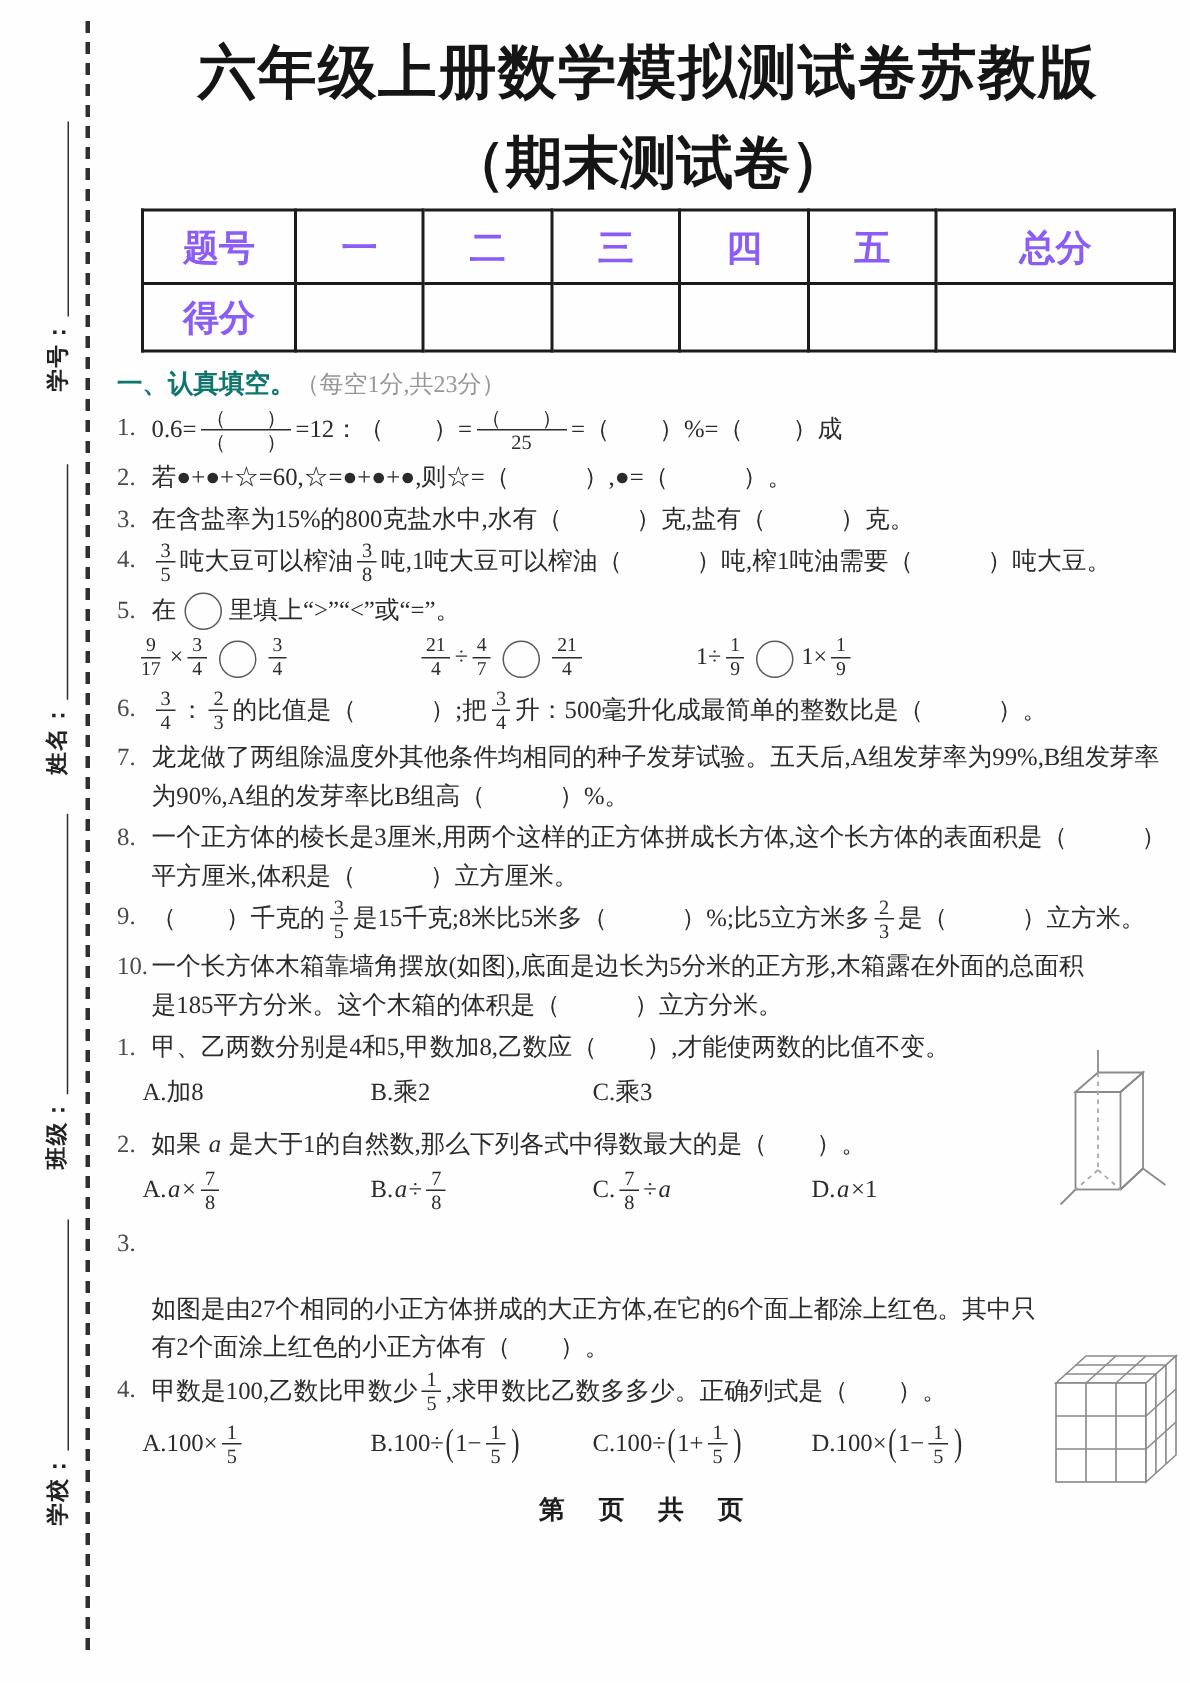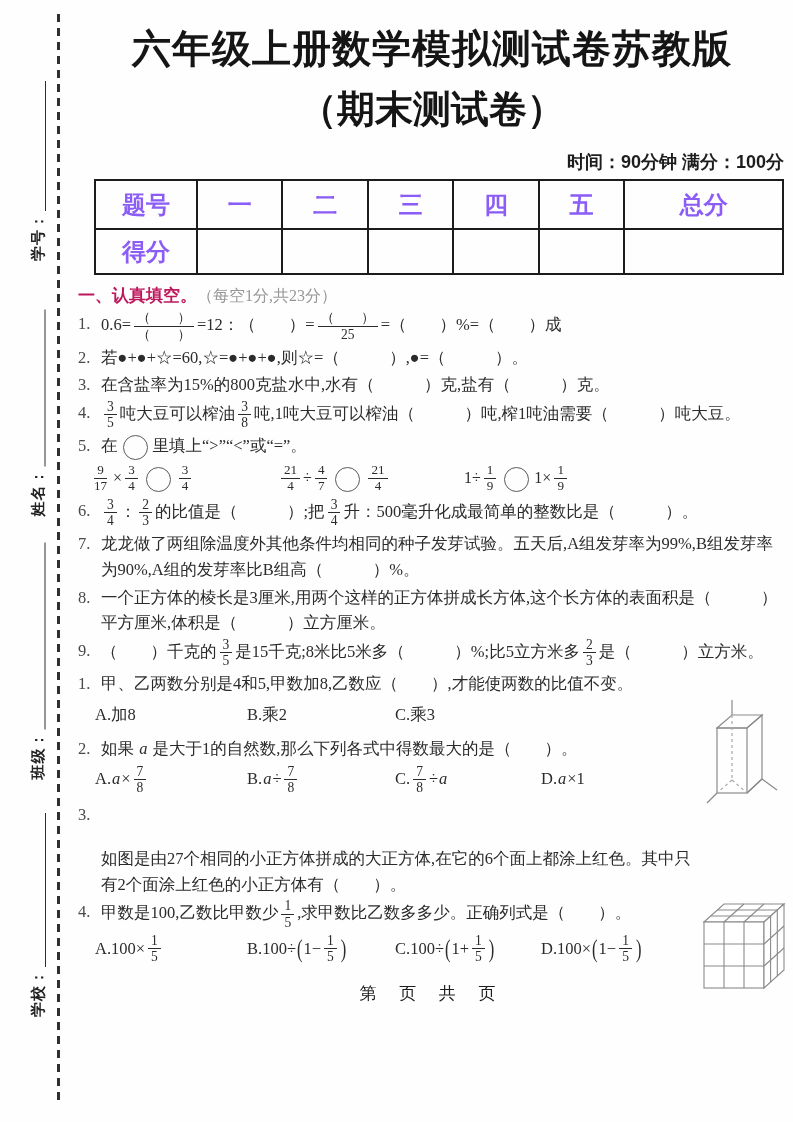--- a/index.html
+++ b/index.html
@@ -20,41 +20,41 @@
   .timeinfo{margin-top:16px;text-align:right;font-family:"Liberation Sans","DejaVu Sans",sans-serif;
     font-size:18px;font-weight:700;color:#1d1d1d;padding-right:2px;}
   
   table.score{border-collapse:collapse;width:690px;margin:5px 0 0 16px;
     font-family:"Liberation Sans","DejaVu Sans",sans-serif;}
   table.score td{border:2px solid #1c1c1c;text-align:center;font-weight:700;color:#8b5cf6;}
   table.score tr.r1 td{height:45px;font-size:24px;}
   table.score tr.r2 td{height:41px;font-size:24px;}
   
   .sec-head{margin-top:8px;font-size:17px;line-height:1.55;}
-  .sec-head b{font-family:"Liberation Sans","DejaVu Sans",sans-serif;color:#be185d;}
+  .sec-head b{font-family:"Liberation Sans","DejaVu Sans",sans-serif;color:#0f766e;}
   .sec-head .note{color:#979797;font-size:16px;}
   .q{display:flex;font-size:16.5px;line-height:1.55;margin-top:2px;}
   .qnum{flex:0 0 auto;min-width:23px;color:#4a4a4a;}
   .qtext{flex:1;}
   .frac{display:inline-flex;flex-direction:column;align-items:center;vertical-align:middle;
     line-height:1.12;font-size:0.82em;margin:0 3px;position:relative;top:-1px;}
   .fnum{border-bottom:1.5px solid #2b2b2b;padding:0 3px;}
   .fden{padding:0 3px;}
   .cmp-circle{display:inline-block;width:23px;height:23px;border:1.5px solid #5a5a5a;
     border-radius:50%;vertical-align:middle;margin:0 5px;}
   .bigp{display:inline-block;transform:scaleY(1.55);margin:0 1px;}
   .it{font-style:italic;padding:0 1px;}
   .cmp-row{display:grid;grid-template-columns:190px 186px auto;padding-left:10px;margin:4px 0 4px;}
   .opts{display:grid;grid-template-columns:152px 148px 146px auto;padding-left:17px;margin:2px 0 6px;
     font-size:16.5px;line-height:1.9;}
   .pad-fig1{padding-right:62px;}
   .pad-fig2{padding-right:88px;margin-top:44px;}
   .figure{position:absolute;}
   .footer{margin-top:16px;text-align:center;font-family:"Liberation Sans","DejaVu Sans",sans-serif;
-    font-size:17px;font-weight:400;letter-spacing:9px;color:#1d1d1d;}
+    font-size:17px;font-weight:700;letter-spacing:9px;color:#1d1d1d;}
 </style>
 </head>
 <body>
 
 <div class="page">
 
   <div class="sep-dash"></div>
   <div class="side-field" style="left:-52px;top:155px;width:180px;">
     <span>学号：</span>
       <span class="sline"></span>
@@ -107,21 +107,20 @@
         <line x1="66" y1="52" x2="86" y2="34"></line>
           <line x1="66" y1="74" x2="86" y2="56"></line>
       </g>
     </g>
   </svg>
 
   <div class="content">
 
     <h1 class="title">六年级上册数学模拟测试卷苏教版</h1>
     <div class="subtitle">（期末测试卷）</div>
-    <div class="timeinfo">时间：90分钟  满分：100分</div>
 
     <table class="score">
       <colgroup>
           <col style="width:102px">
           <col>
           <col>
           <col>
           <col>
           <col>
           <col>
@@ -237,20 +236,24 @@
     <div class="q">
       <span class="qnum">9.</span>
       <span class="qtext">（　　）千克的<span class="frac">
             <span class="fnum">3</span>
             <span class="fden">5</span>
           </span>是15千克;8米比5米多（　　　）%;比5立方米多<span class="frac">
             <span class="fnum">2</span>
             <span class="fden">3</span>
           </span>是（　　　）立方米。</span>
     </div>
+    <div class="q">
+      <span class="qnum">10.</span>
+      <span class="qtext pad-fig1">一个长方体木箱靠墙角摆放(如图),底面是边长为5分米的正方形,木箱露在外面的总面积是185平方分米。这个木箱的体积是（　　　）立方分米。</span>
+    </div>
 
 
     <div class="q">
       <span class="qnum">1.</span>
       <span class="qtext">甲、乙两数分别是4和5,甲数加8,乙数应（　　）,才能使两数的比值不变。</span>
     </div>
     <div class="opts">
       <span>A.加8</span>
       <span>B.乘2</span>
       <span>C.乘3</span>

